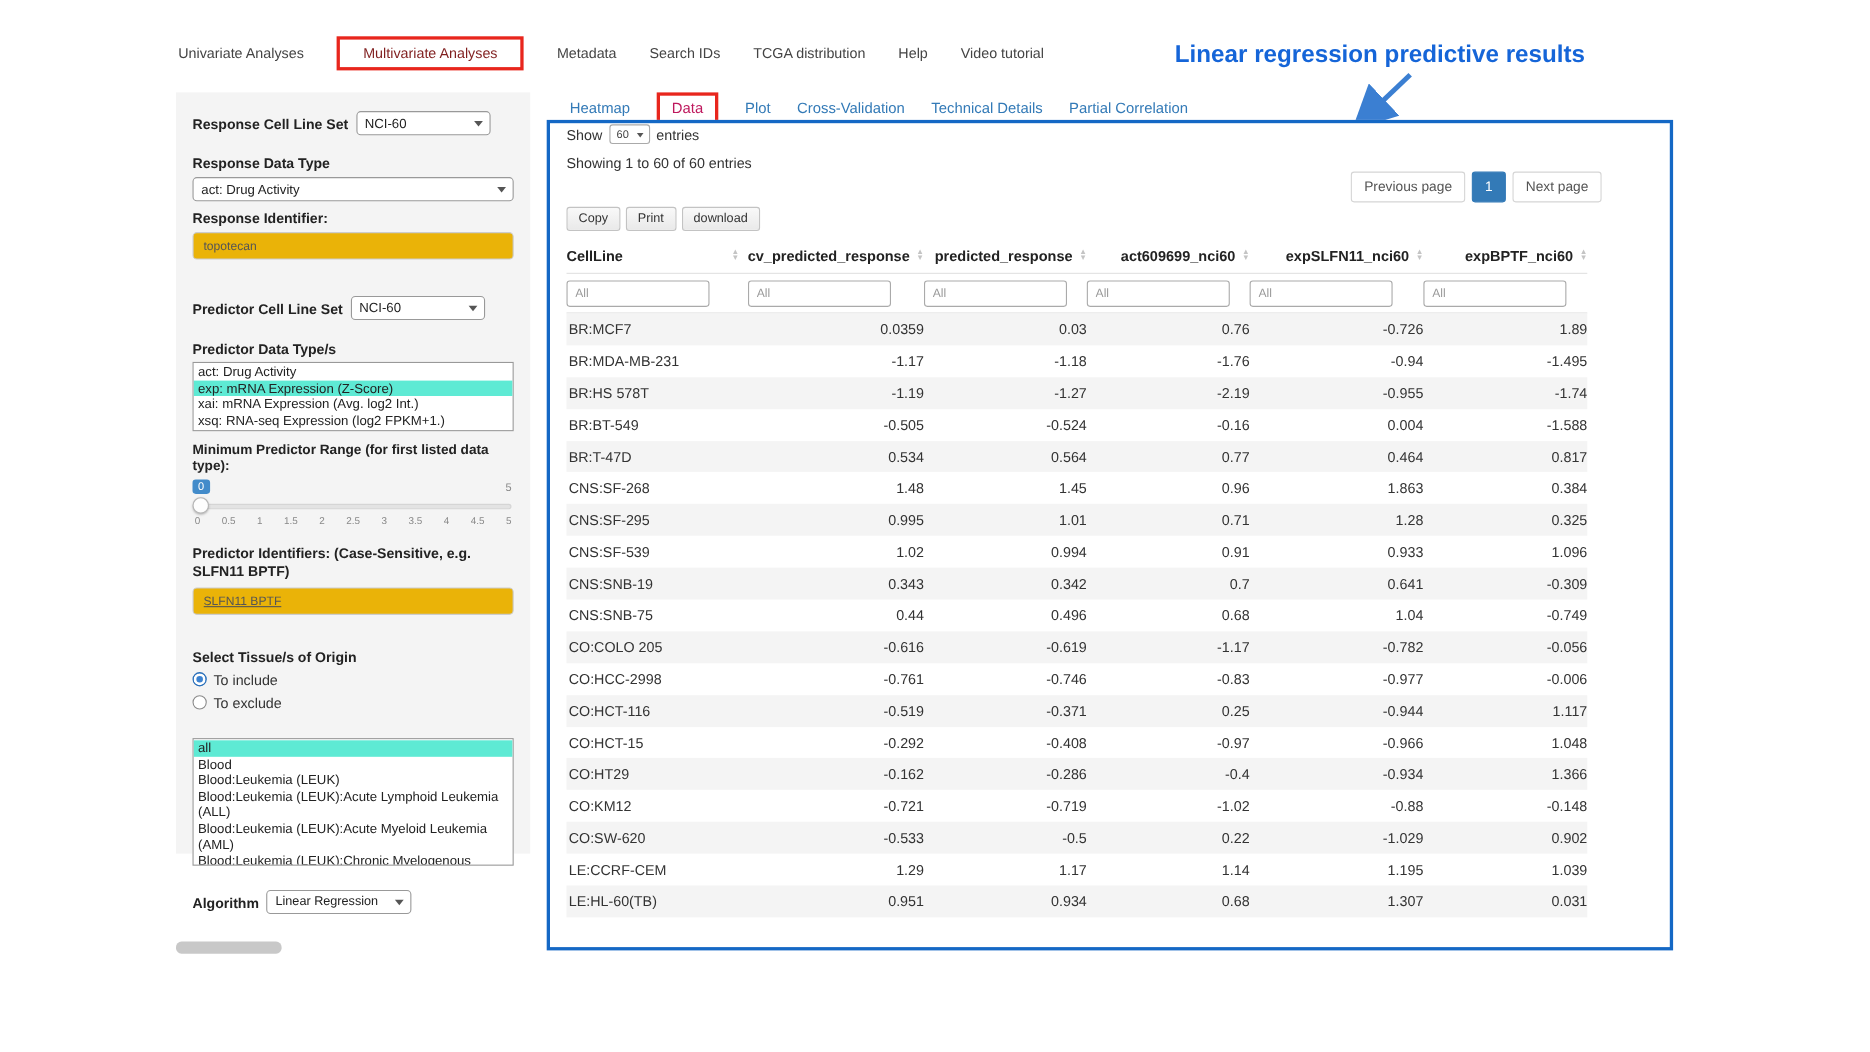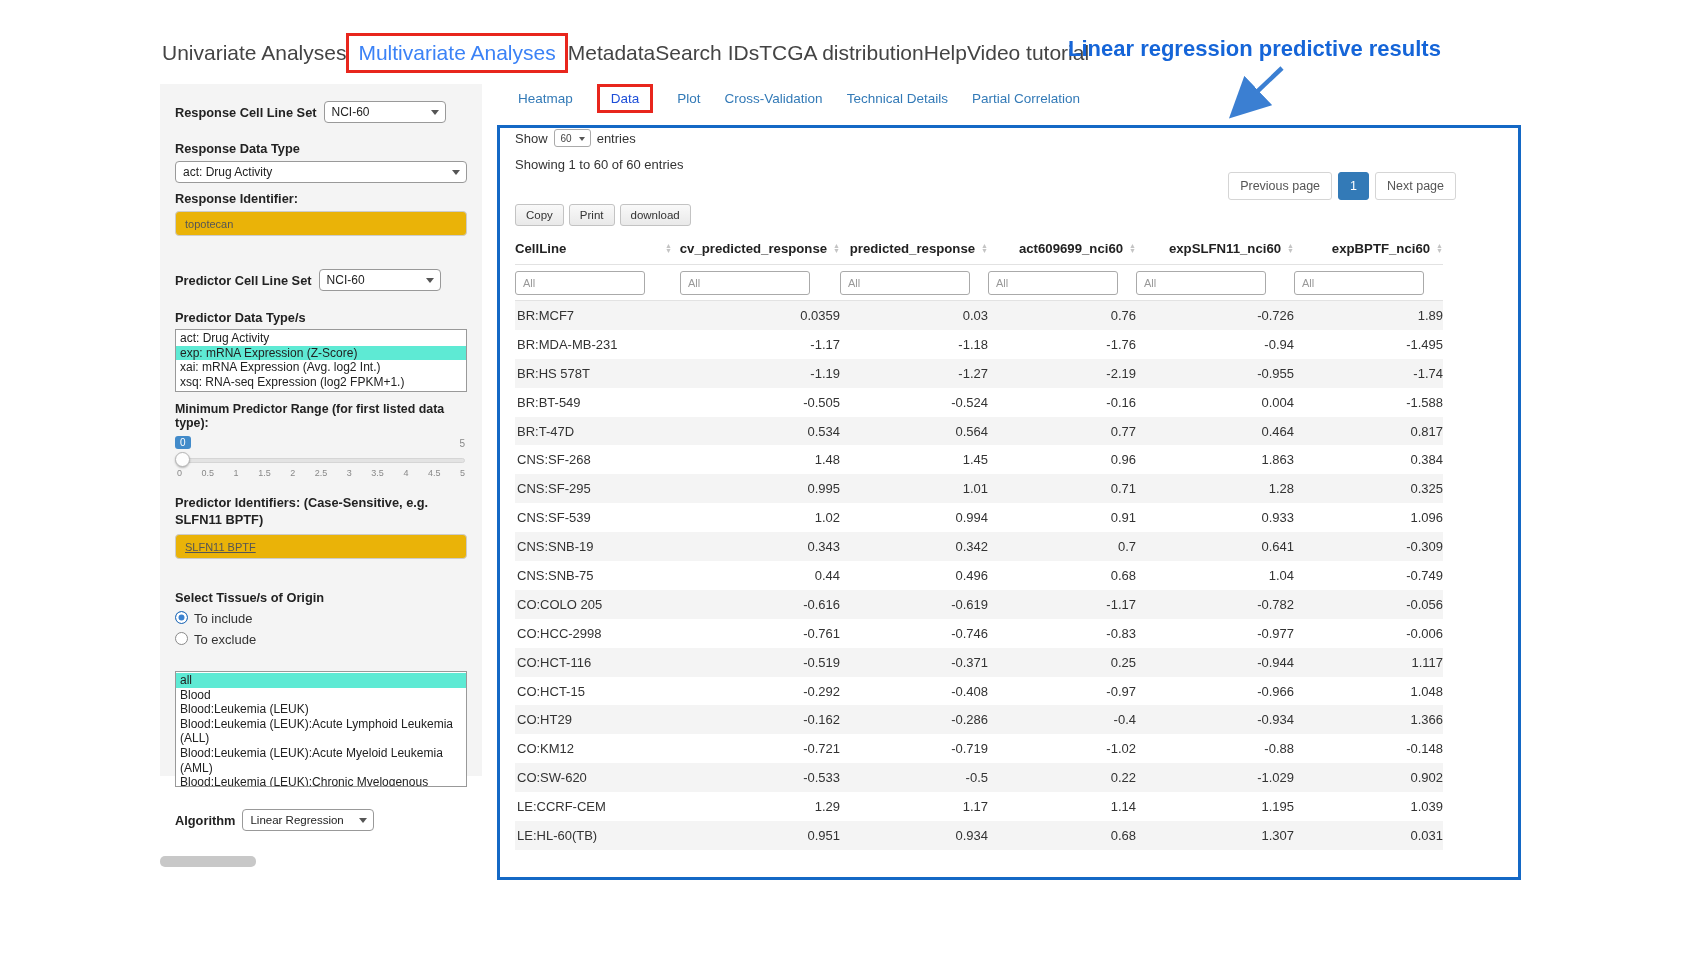--- a/index.html
+++ b/index.html
@@ -1,22 +1,22 @@
 <!DOCTYPE html>
 <html><head>
 <meta charset="utf-8">
 <style>
   * { box-sizing: border-box; margin: 0; padding: 0; }
   html,body { width: 1700px; height: 956px; background: #fff; overflow: hidden; }
   body { font-family: "Liberation Sans", "DejaVu Sans", sans-serif; color: #333; position: relative; }
 
   
-  .topnav { position: absolute; left: 162px; top: 33px; display: flex; align-items: center; font-size: 21px; color: #444; }
+  .topnav { position: absolute; left: 162px; top: 33px; display: flex; align-items: center; gap: 30px; font-size: 13px; color: #444; }
   .nav-item { white-space: nowrap; cursor: pointer; }
-  .nav-item.boxed { border: 3px solid #e8261d; padding: 5px 9px; color: #3b82f6; }
+  .nav-item.boxed { border: 3px solid #e8261d; padding: 5px 21px; color: #7f1d1d; }
 
   
   .annotation { position: absolute; left: 1068px; top: 36px; font-size: 22px; font-weight: bold; color: #1565d8; white-space: nowrap; }
   .arrow-svg { position: absolute; left: 1222px; top: 62px; }
 
   
   .sidebar { position: absolute; left: 160px; top: 84px; width: 322px; height: 692px; background: #f4f4f4; padding: 15px 15px; font-size: 13px; }
   .lbl { font-weight: bold; font-size: 12.8px; color: #222; }
   .inline-row { display: flex; align-items: center; gap: 7px; }
   .sel { background: #fff; border: 1px solid #999; border-radius: 4px; font-size: 12px; color: #222;
@@ -37,24 +37,24 @@
   .slider-ticks { position: absolute; left: 2px; right: 2px; top: 32px; display: flex; justify-content: space-between; font-size: 9px; color: #888; }
 
   
   .radio-row { display: flex; gap: 6px; margin-top: 6px; font-size: 13px; color: #333; cursor: pointer; }
   .radio { width: 13px; height: 13px; border-radius: 50%; border: 1px solid #8a8a8a; background: #fff; position: relative; flex: 0 0 auto; }
   .radio.checked { border-color: #2a6fb8; background: #3b82d0; box-shadow: inset 0 0 0 2.5px #fff; }
 
   
   .subtabs { position: absolute; left: 518px; top: 84px; display: flex; align-items: center; gap: 24px; font-size: 13.5px; }
   .subtab { color: #337ab7; cursor: pointer; white-space: nowrap; }
-  .subtab.active { color: #1d4ed8; }
+  .subtab.active { color: #be185d; }
   .subtab.boxed { border: 3px solid #e8261d; padding: 4px 11px; }
 
-  .mainbox { position: absolute; left: 497px; top: 125px; width: 1024px; height: 755px; border: 3px solid #1468c5; background: #fff; overflow: hidden; }
+  .mainbox { position: absolute; left: 497px; top: 109px; width: 1024px; height: 755px; border: 3px solid #1468c5; background: #fff; overflow: hidden; }
   .show-row { position: absolute; left: 15px; top: 1px; display: flex; align-items: center; gap: 6px; font-size: 13px; color: #333; }
   .show-sel { background: #fff; border: 1px solid #aaa; border-radius: 3px; font-size: 10px; color: #444; height: 18px; padding: 1px 18px 1px 6px; position: relative; display: inline-flex; align-items: center; cursor: pointer; }
   .show-sel .chev { right: 5px; top: 7px; border-left-width: 3.5px; border-right-width: 3.5px; border-top-width: 4.5px; }
   .showing-text { position: absolute; left: 15px; top: 29px; font-size: 13px; color: #333; }
 
   .pagination { position: absolute; right: 62px; top: 44px; display: flex; align-items: center; }
   .page-btn { border: 1px solid #d5d5d5; background: #fff; color: #555; font-size: 12.5px; padding: 6px 11px; cursor: pointer; border-radius: 3px; font-family: inherit; }
   .page-btn.current { background: #337ab7; border-color: #337ab7; color: #fff; margin: 0 6px; padding: 6px 11px; }
 
   .export-btns { position: absolute; left: 15px; top: 76px; display: flex; gap: 5px; }

